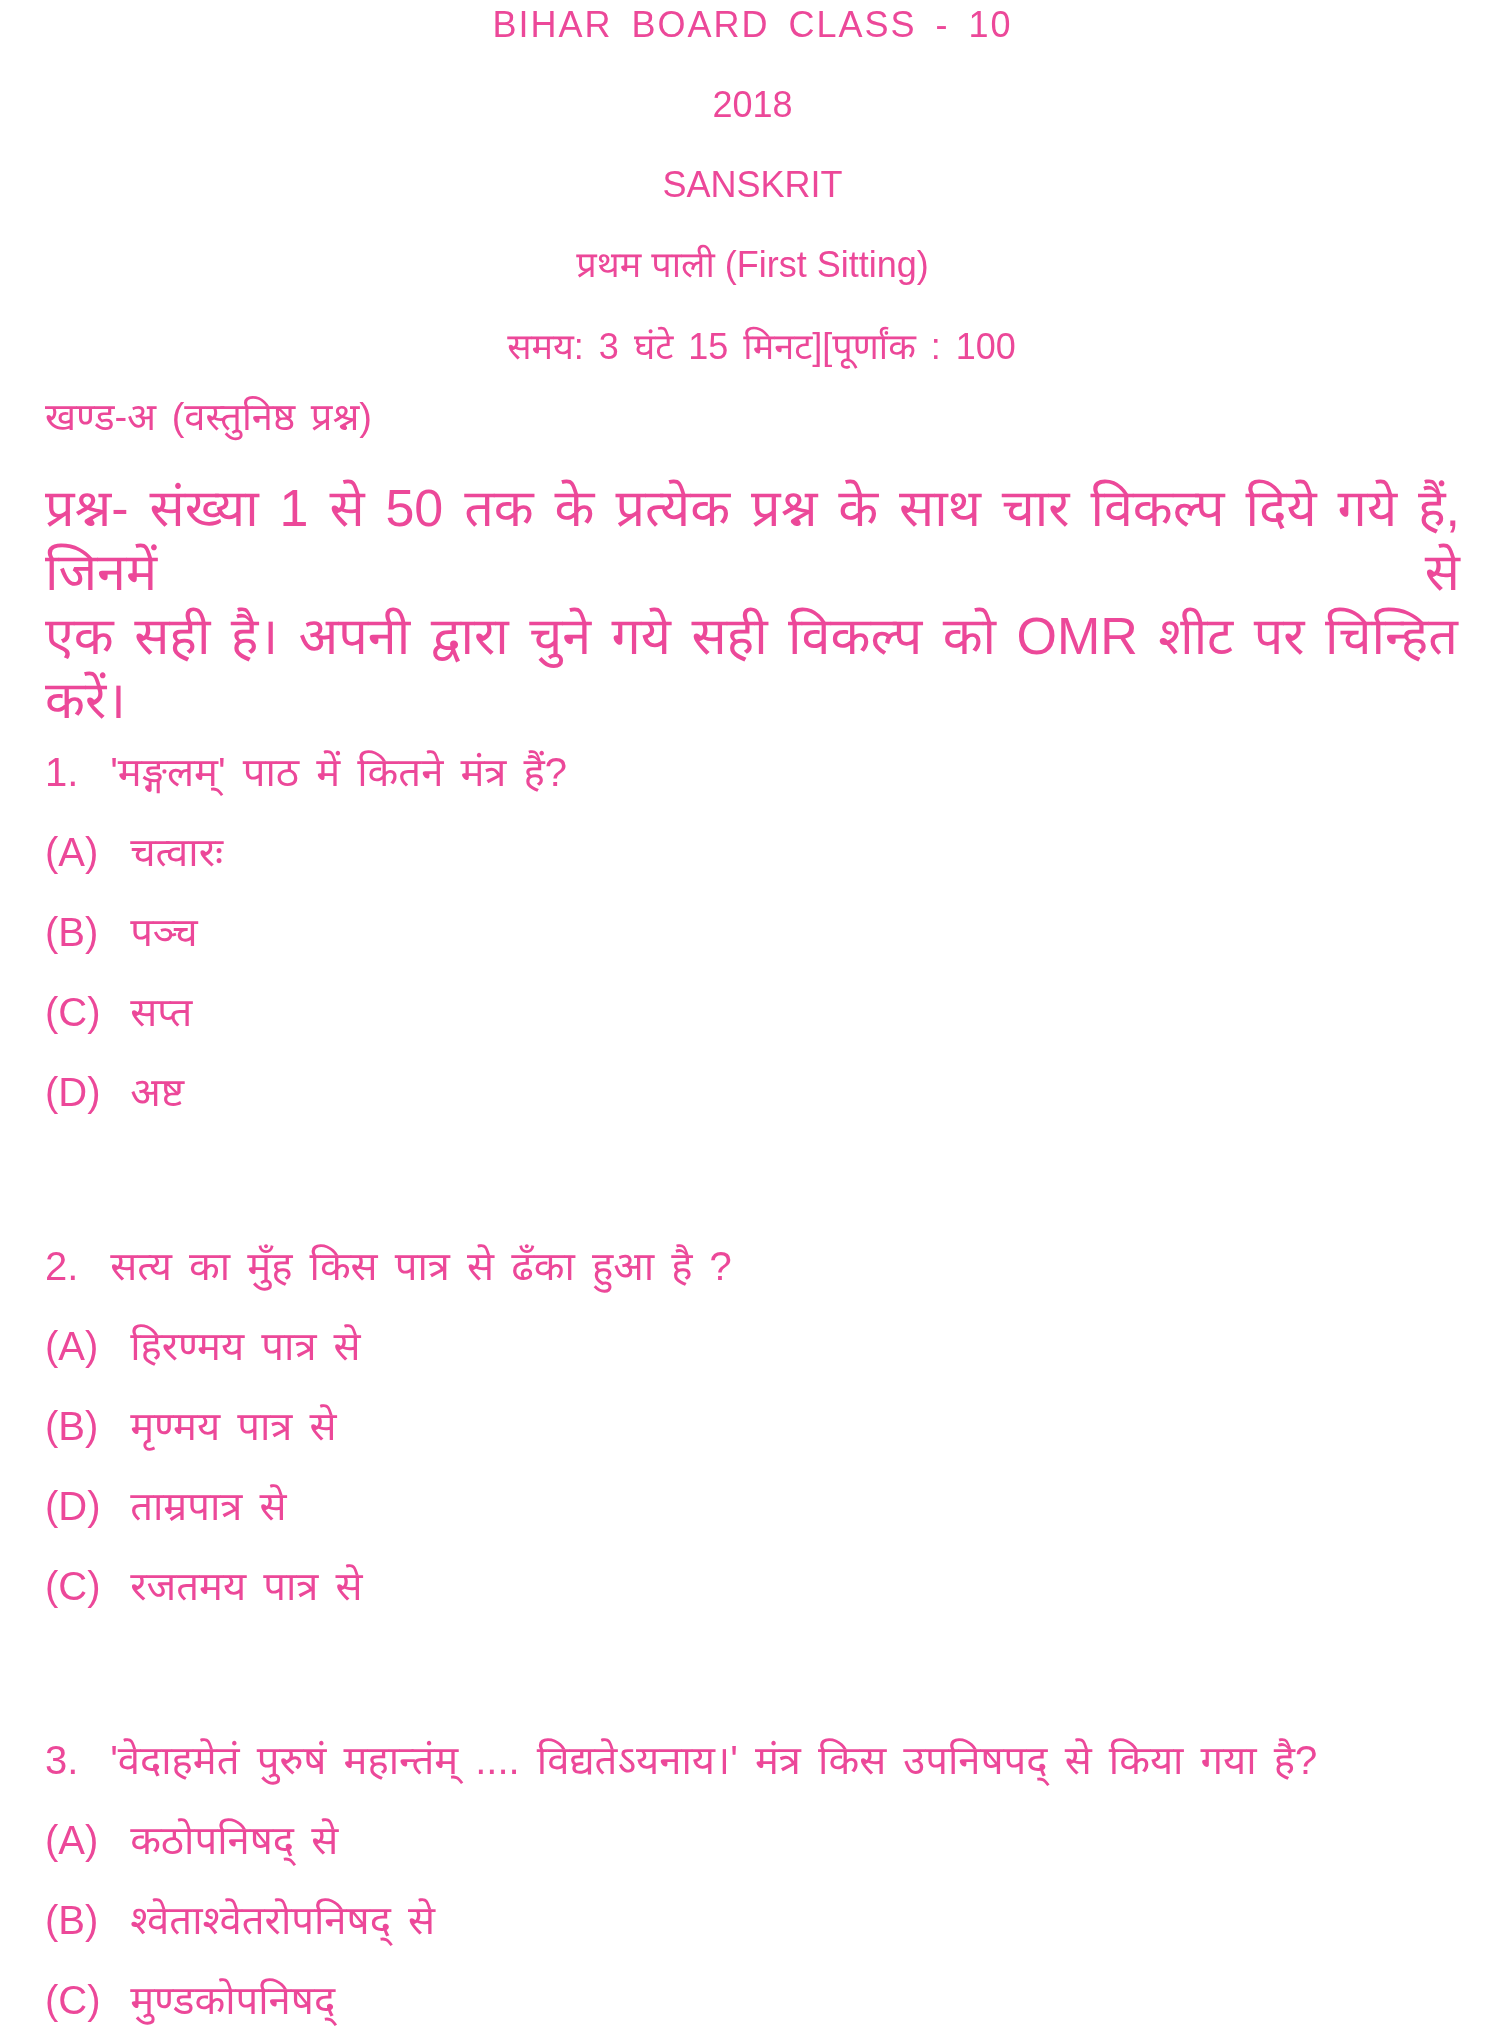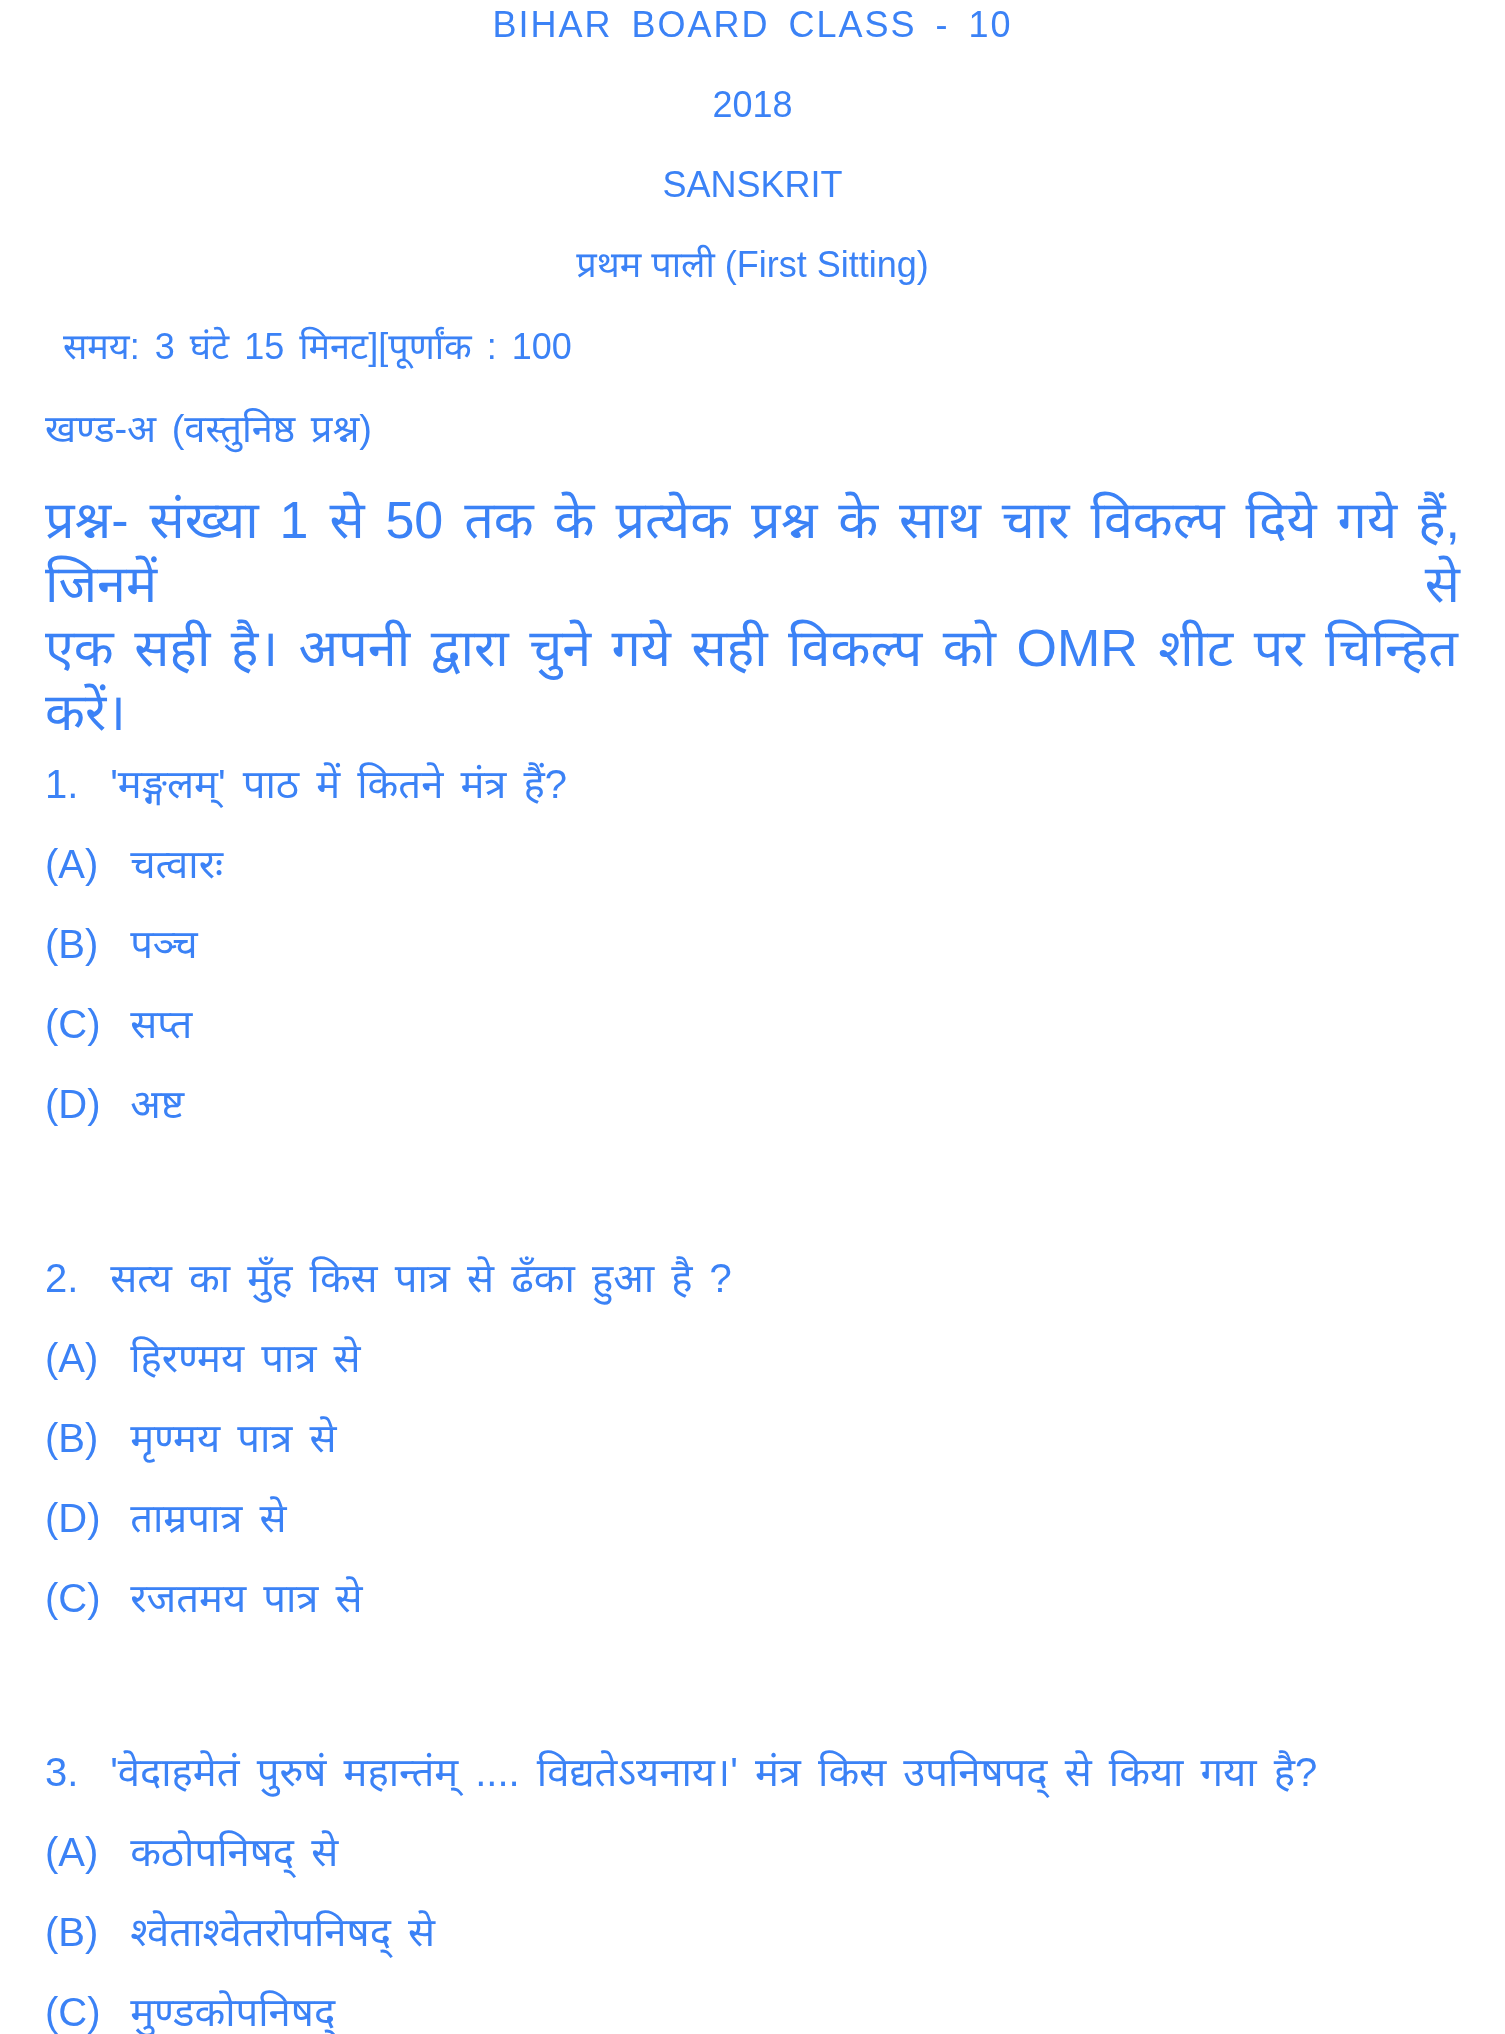--- a/index.html
+++ b/index.html
@@ -2,42 +2,42 @@
 <html><head>
 <meta charset="utf-8">
 <style>
   * { margin: 0; padding: 0; box-sizing: border-box; }
   html, body { background: #ffffff; }
   .page {
     position: relative;
     width: 1505px;
     height: 2034px;
     background: #ffffff;
-    color: #3b82f6;
+    color: #ec4899;
     padding: 6px 45px 0 45px;
     font-family: "Liberation Sans", "DejaVu Sans", sans-serif;
     overflow: hidden;
   }
   
   .h-line {
     text-align: center;
     font-size: 36px;
     line-height: 38px;
     margin-bottom: 42px;
     white-space: nowrap;
   }
   .h-title { letter-spacing: 2px; word-spacing: 7px; }
   
   .meta-row {
     display: flex;
-    justify-content: flex-start;
+    justify-content: center;
     align-items: baseline;
     font-size: 36px;
     line-height: 42px;
-    margin-bottom: 40px;
+    margin-bottom: 28px;
     padding-left: 18px;
     word-spacing: 5px;
   }
   
   .section-heading {
     text-align: left;
     font-size: 38px;
     line-height: 42px;
     margin-bottom: 38px;
     word-spacing: 5px;

